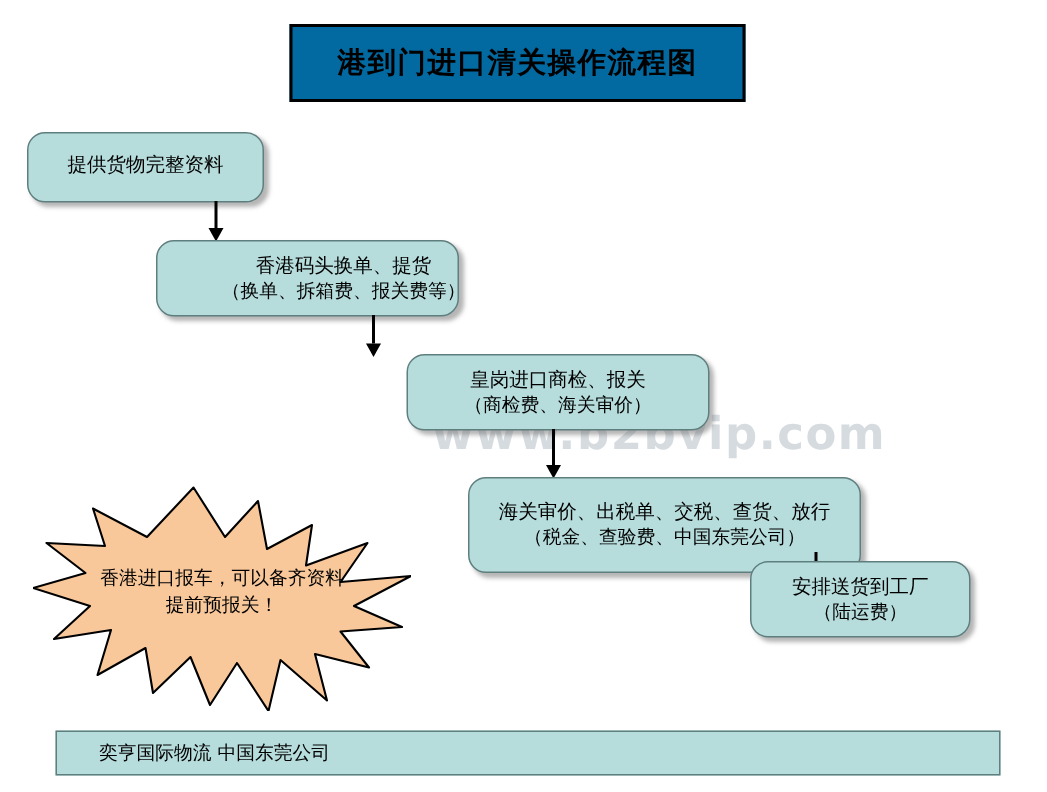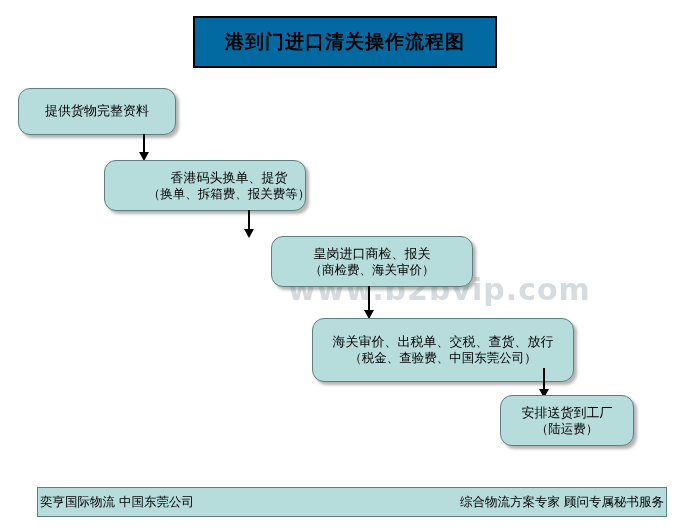--- a/index.html
+++ b/index.html
@@ -62,21 +62,21 @@
     white-space: nowrap;
   }
   .node .ln.sub {
     font-size: 12.5px;
   }
 
   #node-1 { left: 18px;  top: 88px;  width: 158px; height: 47px; }
   #node-2 { left: 104px; top: 160px; width: 202px; height: 51px; padding-left: 48px; }
   #node-3 { left: 232px; top: 236px; width: 202px; height: 51px; margin-left: 39px; }
   #node-4 { left: 312px; top: 318px; width: 262px; height: 64px; }
-  #node-5 { left: 500px; top: 395px; width: 134px; height: 51px; }
+  #node-5 { left: 500px; top: 374px; width: 147px; height: 51px; }
 
   
   .conn {
     position: absolute;
   }
   .conn .stem {
     position: absolute;
     left: 0;
     top: 0;
     width: 1.6px;
@@ -143,21 +143,21 @@
     left: 37px;
     top: 487px;
     width: 630px;
     height: 30px;
     box-sizing: border-box;
     background: #b6dcdc;
     border: 1.5px solid #5f7f7f;
     display: flex;
     align-items: center;
     justify-content: space-between;
-    padding: 0 2px;
+    padding: 0 28px;
   }
   .footer-text {
     font-size: 12.5px;
     color: #000000;
     white-space: nowrap;
   }
 </style>
 </head>
 <body>
 
@@ -206,19 +206,27 @@
   <div class="conn" id="conn-4">
     <div class="stem" style="height:21px;"></div>
     <div class="head" style="top:21px;"></div>
   </div>
 
   <div class="node" id="node-5">
     <span class="ln">安排送货到工厂</span>
     <span class="ln sub">（陆运费）</span>
   </div>
 
+  <div class="starburst">
+    <svg viewBox="0 0 252 152" preserveAspectRatio="none">
+      <polygon points="107,3 128,36 150,12 156,44 186,28 182,55 223,40 205,66 252,62 214,82 246,96 205,99 224,123 188,114 196,145 165,118 157,152 136,120 118,148 105,116 80,140 75,110 43,128 52,98 14,104 38,82 0,70 35,60 9,40 48,42 40,17 76,36" fill="#f8c79a" stroke="#000000" stroke-width="1.4" stroke-linejoin="round"></polygon>
+    </svg>
+    <div class="star-label">
+      <span class="ln">香港进口报车，可以备齐资料</span>
+      <span class="ln">提前预报关！</span>
+    </div>
+  </div>
 
   <div class="footer">
     <span class="footer-text">奕亨国际物流  中国东莞公司</span>
-    <span class="footer-text">综合物流方案专家  顾问专属秘书服务</span>
   </div>
 
 </div>
 
 </body></html>

